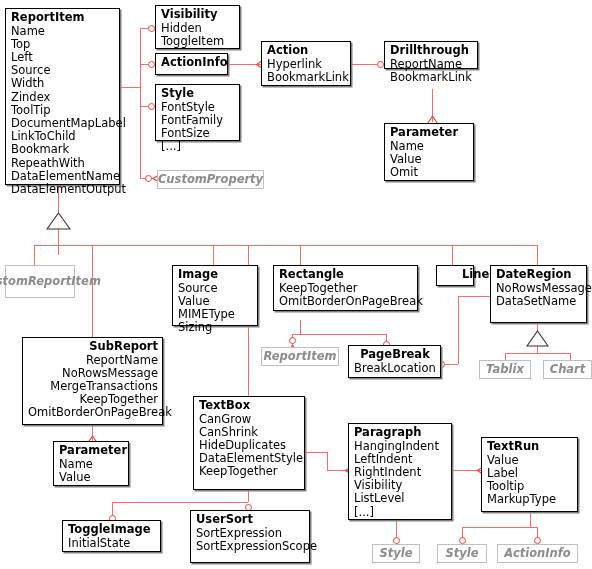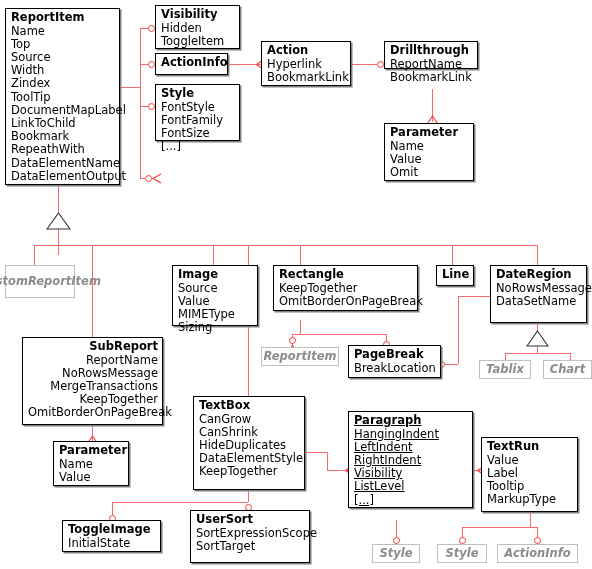--- a/index.html
+++ b/index.html
@@ -26,21 +26,21 @@
     line-height:13.5px;
     color:#000000;
     white-space:nowrap;
   }
   .cls .at{
     font-size:11.5px;
     line-height:13.2px;
     color:#000000;
     white-space:nowrap;
   }
-  .cls.center .nm{text-align:center;}
+  .cls.center .nm{text-align:center;margin-left:20px;}
   
   .stub{
     position:absolute;
     box-sizing:border-box;
     background:#ffffff;
     border:1px solid #c0c0c0;
     color:#8c8c8c;
     font-style:italic;
     font-weight:bold;
     font-size:11.5px;
@@ -191,20 +191,21 @@
   <div class="lh" style="left:462px;top:527px;width:76px;"></div>
   <div class="lv" style="left:462px;top:527px;height:12px;"></div>
   <div class="lv" style="left:537px;top:527px;height:12px;"></div>
   <div class="circ" style="left:459px;top:537px;"></div>
   <div class="circ" style="left:534px;top:537px;"></div>
 
   <div class="cls" style="left:5px;top:8px;width:115px;height:177px;">
     <div class="nm">ReportItem</div>
     <div class="at">Name</div>
     <div class="at">Top</div>
+    <div class="at">Left</div>
     <div class="at">Source</div>
     <div class="at">Width</div>
     <div class="at">Zindex</div>
     <div class="at">ToolTip</div>
     <div class="at">DocumentMapLabel</div>
     <div class="at">LinkToChild</div>
     <div class="at">Bookmark</div>
     <div class="at">RepeathWith</div>
     <div class="at">DataElementName</div>
     <div class="at">DataElementOutput</div>
@@ -273,41 +274,41 @@
 
   <div class="cls" style="left:22px;top:337px;width:141px;height:88px;text-align:right;">
     <div class="nm">SubReport</div>
     <div class="at">ReportName</div>
     <div class="at">NoRowsMessage</div>
     <div class="at">MergeTransactions</div>
     <div class="at">KeepTogether</div>
     <div class="at">OmitBorderOnPageBreak</div>
   </div>
 
-  <div class="cls" style="left:348px;top:345px;width:93px;height:33px;">
+  <div class="cls" style="left:348px;top:345px;width:93px;height:33px;text-align:center;">
     <div class="nm">PageBreak</div>
     <div class="at">BreakLocation</div>
   </div>
 
   <div class="cls" style="left:193px;top:396px;width:112px;height:94px;">
     <div class="nm">TextBox</div>
     <div class="at">CanGrow</div>
     <div class="at">CanShrink</div>
     <div class="at">HideDuplicates</div>
     <div class="at">DataElementStyle</div>
     <div class="at">KeepTogether</div>
   </div>
 
   <div class="cls" style="left:53px;top:441px;width:76px;height:45px;">
     <div class="nm">Parameter</div>
     <div class="at">Name</div>
     <div class="at">Value</div>
   </div>
 
-  <div class="cls" style="left:348px;top:411px;width:125px;height:97px;text-decoration:underline;">
+  <div class="cls" style="left:348px;top:423px;width:104px;height:97px;">
     <div class="nm">Paragraph</div>
     <div class="at">HangingIndent</div>
     <div class="at">LeftIndent</div>
     <div class="at">RightIndent</div>
     <div class="at">Visibility</div>
     <div class="at">ListLevel</div>
     <div class="at">[...]</div>
   </div>
 
   <div class="cls" style="left:481px;top:437px;width:97px;height:75px;">
@@ -318,24 +319,27 @@
     <div class="at">MarkupType</div>
   </div>
 
   <div class="cls" style="left:62px;top:520px;width:99px;height:32px;">
     <div class="nm">ToggleImage</div>
     <div class="at">InitialState</div>
   </div>
 
   <div class="cls" style="left:190px;top:510px;width:120px;height:53px;">
     <div class="nm">UserSort</div>
+    <div class="at">SortExpression</div>
     <div class="at">SortExpressionScope</div>
-    <div class="at">SortTarget</div>
-  </div>
-
+  </div>
+
+  <div class="stub" style="left:157px;top:170px;width:107px;height:19px;">
+    <span>CustomProperty</span>
+  </div>
 
   <div class="stub" style="left:5px;top:265px;width:70px;height:33px;flex-direction:row;">
     <span class="l2">Custom</span>
     <span class="l2">ReportItem</span>
   </div>
 
   <div class="stub" style="left:261px;top:347px;width:78px;height:19px;">
     <span>ReportItem</span>
   </div>
 

